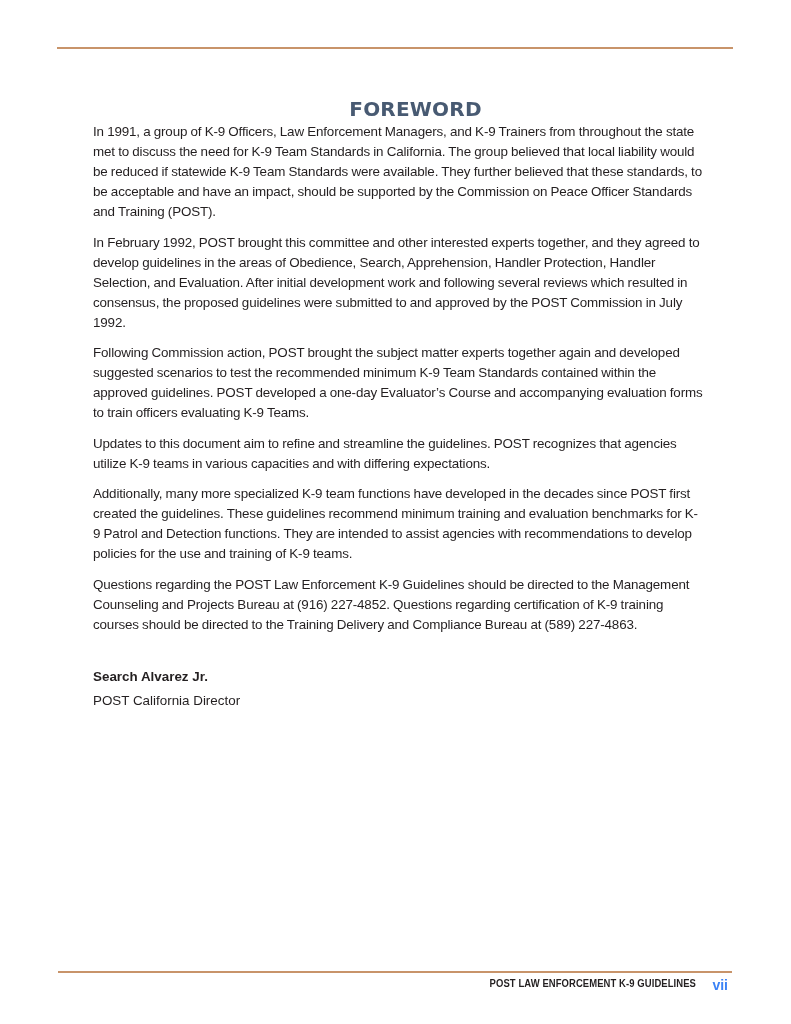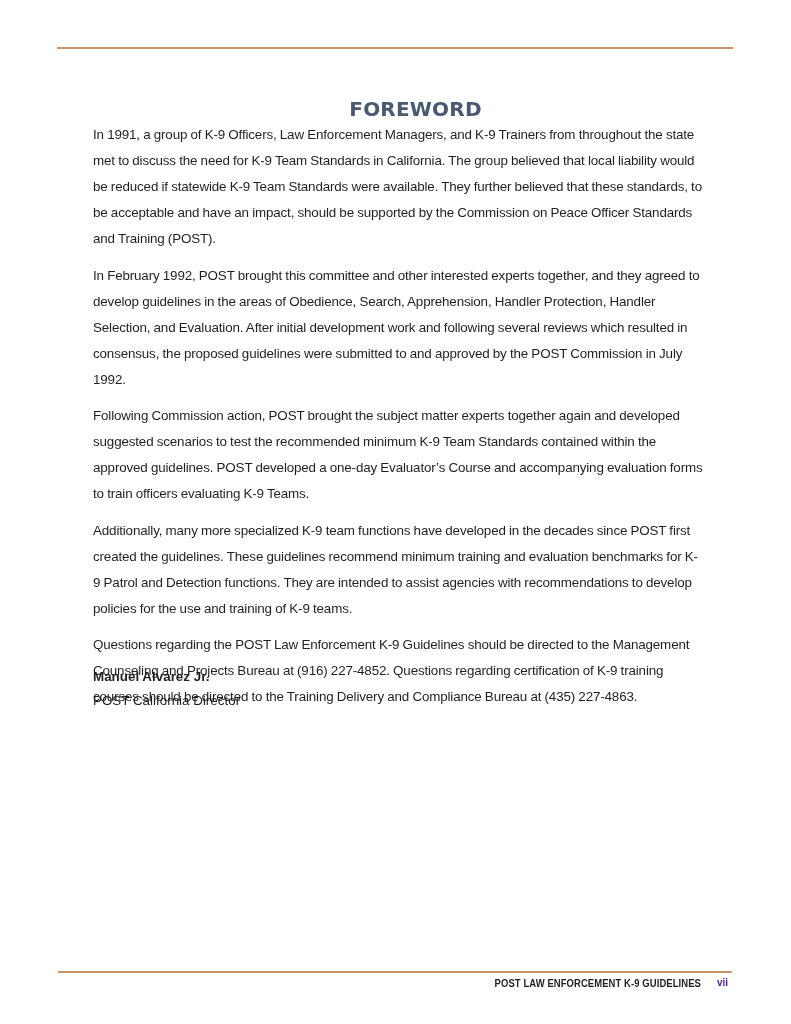--- a/index.html
+++ b/index.html
@@ -34,21 +34,21 @@
     color: #485a72;
     letter-spacing: 0.2px;
     padding-left: 20px;
   }
   .content {
     position: absolute;
     left: 93px;
     top: 122px;
     width: 612px;
     font-size: 13.4px;
-    line-height: 26px;
+    line-height: 20px;
     letter-spacing: -0.15px;
     word-spacing: -0.3px;
   }
   .content p {
     margin: 0 0 10.5px 0;
   }
   .signature {
     position: absolute;
     left: 93px;
     top: 668px;
@@ -72,41 +72,42 @@
     font-weight: bold;
     font-size: 11px;
     color: #231f20;
     transform: scaleX(0.86);
     transform-origin: right center;
     letter-spacing: 0.1px;
   }
   .footer .page-num {
     font-family: "Liberation Sans", sans-serif;
     font-weight: bold;
-    font-size: 10px;
-    color: #4c1d95;
+    font-size: 14px;
+    color: #3b82f6;
   }
 </style>
 </head>
 <body>
 
 <div class="rule top"></div>
 
 <h1 class="title">FOREWORD</h1>
 
 <div class="content">
   <p>In 1991, a group of K-9 Officers, Law Enforcement Managers, and K-9 Trainers from throughout the state met to discuss the need for K-9 Team Standards in California. The group believed that local liability would be reduced if statewide K-9 Team Standards were available. They further believed that these standards, to be acceptable and have an impact, should be supported by the Commission on Peace Officer Standards and Training (POST).</p>
   <p>In February 1992, POST brought this committee and other interested experts together, and they agreed to develop guidelines in the areas of Obedience, Search, Apprehension, Handler Protection, Handler Selection, and Evaluation. After initial development work and following several reviews which resulted in consensus, the proposed guidelines were submitted to and approved by the POST Commission in July 1992.</p>
   <p>Following Commission action, POST brought the subject matter experts together again and developed suggested scenarios to test the recommended minimum K-9 Team Standards contained within the approved guidelines. POST developed a one-day Evaluator’s Course and accompanying evaluation forms to train officers evaluating K-9 Teams.</p>
+  <p>Updates to this document aim to refine and streamline the guidelines. POST recognizes that agencies utilize K-9 teams in various capacities and with differing expectations.</p>
   <p>Additionally, many more specialized K-9 team functions have developed in the decades since POST first created the guidelines. These guidelines recommend minimum training and evaluation benchmarks for K-9 Patrol and Detection functions. They are intended to assist agencies with recommendations to develop policies for the use and training of K-9 teams.</p>
-  <p>Questions regarding the POST Law Enforcement K-9 Guidelines should be directed to the Management Counseling and Projects Bureau at (916) 227-4852. Questions regarding certification of K-9 training courses should be directed to the Training Delivery and Compliance Bureau at (435) 227-4863.</p>
+  <p>Questions regarding the POST Law Enforcement K-9 Guidelines should be directed to the Management Counseling and Projects Bureau at (916) 227-4852. Questions regarding certification of K-9 training courses should be directed to the Training Delivery and Compliance Bureau at (589) 227-4863.</p>
 </div>
 
 <div class="signature">
-  <div class="name">Manuel Alvarez Jr.</div>
+  <div class="name">Search Alvarez Jr.</div>
   <div class="role">POST California Director</div>
 </div>
 
 <div class="rule bottom"></div>
 
 <div class="footer">
   <span class="doc-title">POST LAW ENFORCEMENT K-9 GUIDELINES</span>
   <span class="page-num">vii</span>
 </div>
 

